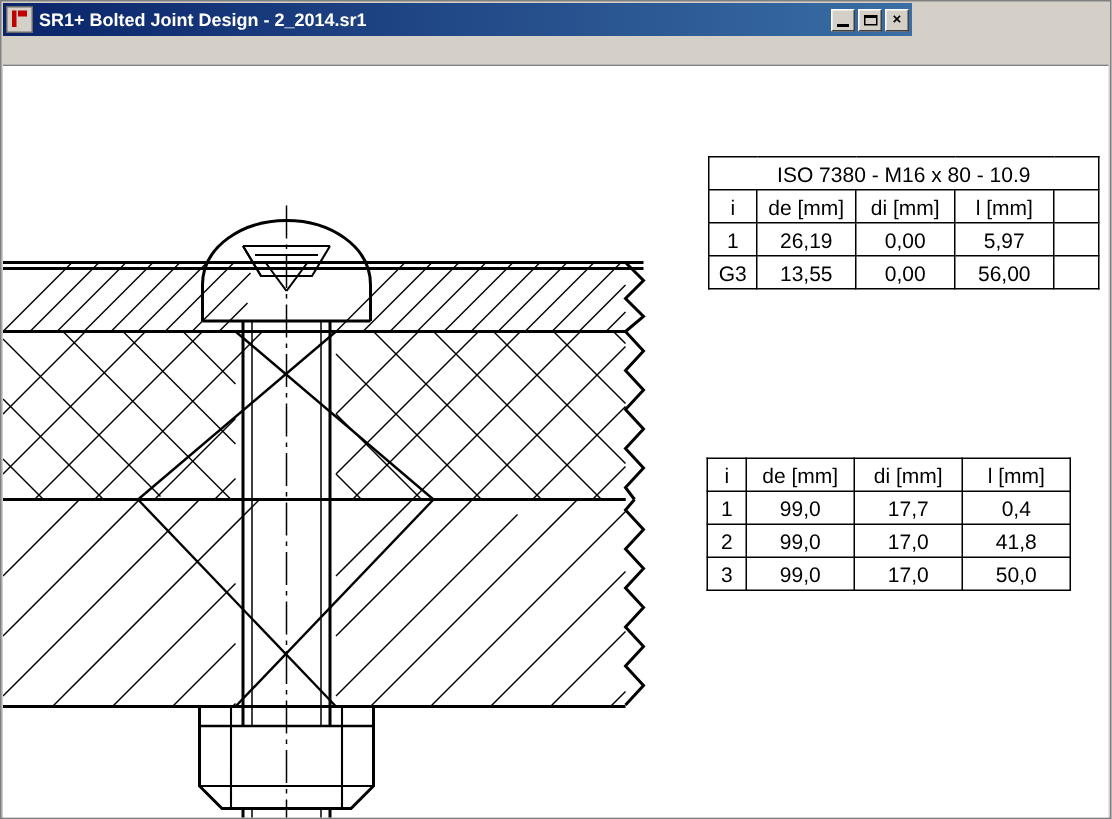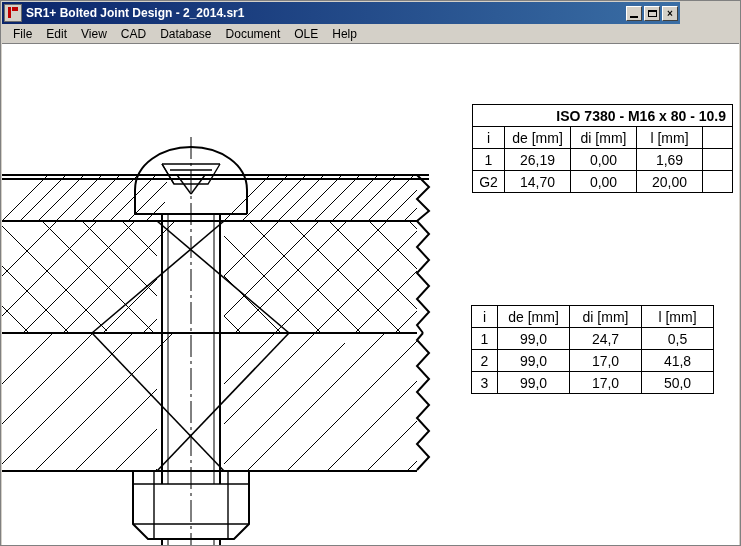--- a/index.html
+++ b/index.html
@@ -20,21 +20,21 @@
     height: 546px;
     background: #d4d0c8;
     border: 1px solid #808080;
     box-sizing: border-box;
   }
 
   
   .title-bar {
     position: absolute;
     left: 1px; top: 1px;
-    width: 678px;
+    width: 606px;
     height: 22px;
     background: linear-gradient(to right, #0a246a, #3a6ea5);
     display: flex;
     align-items: center;
     padding: 0 2px;
     box-sizing: border-box;
   }
   .title-icon {
     width: 16px; height: 16px;
     background: #d4d0c8;
@@ -158,24 +158,23 @@
   .data-table td, .data-table th {
     border: 1px solid #000;
     padding: 2px 6px;
     text-align: center;
     font-weight: normal;
     white-space: nowrap;
     height: 22px;
     box-sizing: border-box;
   }
   .data-table .title-cell {
-    text-align: right;
+    text-align: center;
     font-size: 14px;
     padding-left: 6px;
-    font-weight: bold;
   }
   #table-iso { left: 470px; top: 60px; }
   #table-iso td:nth-child(1) { width: 32px; }
   #table-iso td:nth-child(2) { width: 66px; }
   #table-iso td:nth-child(3) { width: 66px; }
   #table-iso td:nth-child(4) { width: 66px; }
   #table-iso td:nth-child(5) { width: 30px; }
 
   #table-plates { left: 469px; top: 261px; }
   #table-plates td { width: 72px; }
@@ -195,30 +194,20 @@
         </div>
       <div class="tbtn">
           <span class="glyph-max"></span>
         </div>
       <div class="tbtn">
           <span class="glyph-close">×</span>
         </div>
     </div>
   </div>
 
-  <div class="menu-bar">
-    <div class="menu-item">File</div>
-    <div class="menu-item">Edit</div>
-    <div class="menu-item">View</div>
-    <div class="menu-item">CAD</div>
-    <div class="menu-item">Database</div>
-    <div class="menu-item">Document</div>
-    <div class="menu-item">OLE</div>
-    <div class="menu-item">Help</div>
-  </div>
 
   <div class="client">
 
     <svg class="drawing" viewBox="0 0 737 502">
       <g stroke="#000000" fill="none" stroke-width="1.6">
 
         <path d="M0,131 L427,131" stroke-width="2"></path>
         <path d="M0,135 L427,135" stroke-width="2"></path>
 
         <path d="M0,131 L427,131 L415,140 L427,150 L415,160 L427,170 L415,178 L427,178" stroke-width="0"></path>
@@ -355,46 +344,46 @@
         <td>i</td>
         <td>de [mm]</td>
         <td>di [mm]</td>
         <td>l [mm]</td>
         <td></td>
       </tr>
       <tr>
         <td>1</td>
         <td>26,19</td>
         <td>0,00</td>
-        <td>1,69</td>
+        <td>5,97</td>
         <td></td>
       </tr>
       <tr>
-        <td>G2</td>
-        <td>14,70</td>
+        <td>G3</td>
+        <td>13,55</td>
         <td>0,00</td>
-        <td>20,00</td>
+        <td>56,00</td>
         <td></td>
       </tr>
     </tbody>
       </table>
 
     <table class="data-table" id="table-plates">
       <tbody>
           <tr>
         <td>i</td>
         <td>de [mm]</td>
         <td>di [mm]</td>
         <td>l [mm]</td>
       </tr>
       <tr>
         <td>1</td>
         <td>99,0</td>
-        <td>24,7</td>
-        <td>0,5</td>
+        <td>17,7</td>
+        <td>0,4</td>
       </tr>
       <tr>
         <td>2</td>
         <td>99,0</td>
         <td>17,0</td>
         <td>41,8</td>
       </tr>
       <tr>
         <td>3</td>
         <td>99,0</td>

